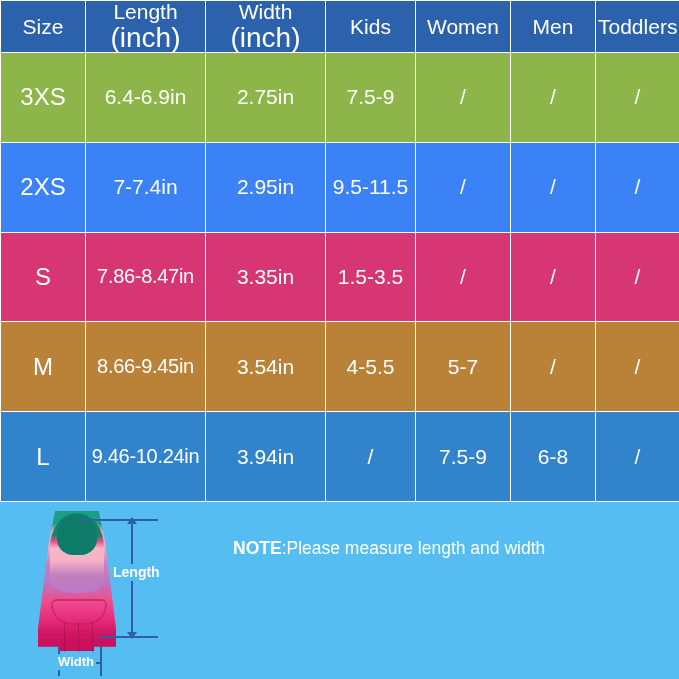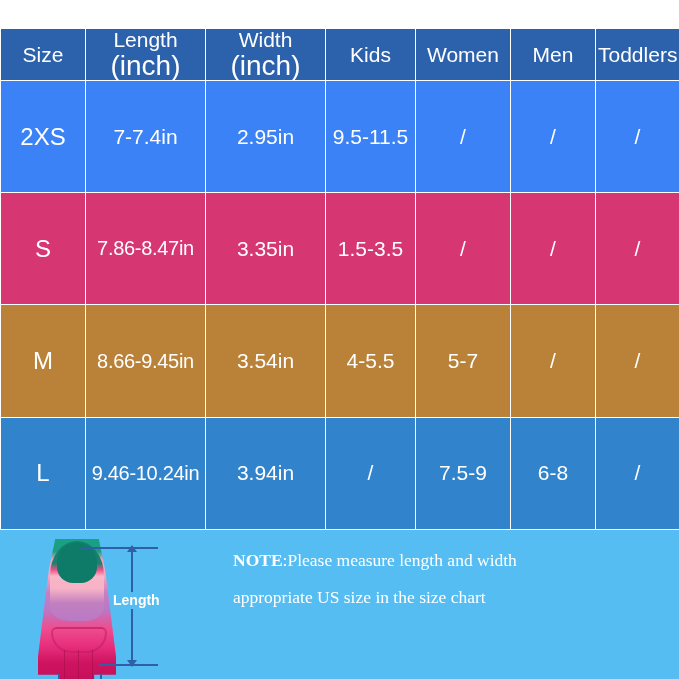--- a/index.html
+++ b/index.html
@@ -18,21 +18,20 @@
     width: 679px;
     height: 679px;
   }
 
   
   table.size-chart {
     border-collapse: collapse;
     table-layout: fixed;
     width: 679px;
     height: 502px;
-    margin-top: 28px;
   }
   table.size-chart col.c-size     { width: 85px; }
   table.size-chart col.c-length   { width: 120px; }
   table.size-chart col.c-width    { width: 120px; }
   table.size-chart col.c-kids     { width: 90px; }
   table.size-chart col.c-women    { width: 95px; }
   table.size-chart col.c-men      { width: 85px; }
   table.size-chart col.c-toddlers { width: 84px; }
 
   table.size-chart th,
@@ -71,26 +70,25 @@
     position: absolute;
     left: 0;
     top: 502px;
     width: 679px;
     height: 177px;
     background: #56BDF2;
   }
   .note-text {
     position: absolute;
     left: 233px;
-    top: 12px;
+    top: 28px;
     width: 430px;
     color: #ffffff;
     font-size: 17.5px;
     line-height: 37px;
-    font-family: Liberation Serif, serif;
   }
   .note-text .bold { font-weight: bold; }
   .note-line { white-space: nowrap; }
 
   
   .fin-wrap {
     position: absolute;
     left: 0;
     top: 0;
     width: 210px;
@@ -282,20 +280,29 @@
         </th>
         <th>
           <span>Men</span>
         </th>
         <th>
           <span>Toddlers</span>
         </th>
       </tr>
     </thead>
     <tbody id="tbody">
+        <tr style="background: rgb(141, 181, 74);">
+          <td class="sz">3XS</td>
+          <td>6.4-6.9in</td>
+          <td>2.75in</td>
+          <td>7.5-9</td>
+          <td class="slash">/</td>
+          <td class="slash">/</td>
+          <td class="slash">/</td>
+        </tr>
         <tr style="background: #3b82f6;">
           <td class="sz">2XS</td>
           <td>7-7.4in</td>
           <td>2.95in</td>
           <td>9.5-11.5</td>
           <td class="slash">/</td>
           <td class="slash">/</td>
           <td class="slash">/</td>
         </tr>
         <tr style="background: rgb(214, 55, 115);">
@@ -349,17 +356,16 @@
       <div class="dim-wid-left"></div>
       <div class="dim-wid-right"></div>
       <div class="dim-wid-bar"></div>
       <div class="label-width">Width</div>
     </div>
 
     <div class="note-text">
       <div class="note-line">
         <span class="bold">NOTE</span><span>:</span><span>Please measure length and width</span>
       </div>
-      <div class="note-line">appropriate US size in the size chart</div>
     </div>
 
   </div>
 </div>
 
 </body></html>

